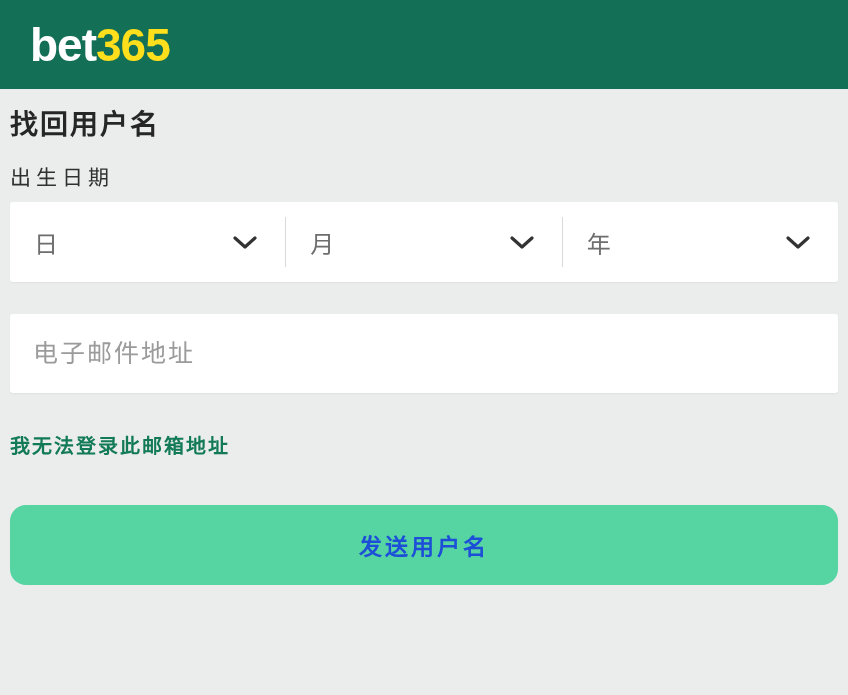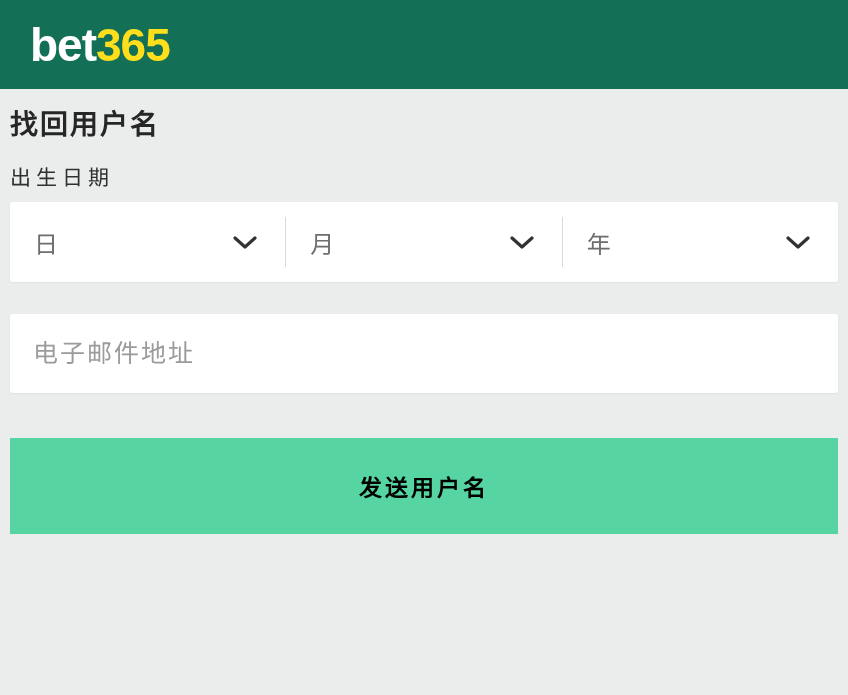--- a/index.html
+++ b/index.html
@@ -79,25 +79,25 @@
   }
   .email::placeholder{color:var(--placeholder-gray);opacity:1;}
   .cant-link{
     display:inline-block;
     margin-top:39px;
     font-size:20px;font-weight:700;letter-spacing:2px;line-height:28px;
     color:var(--link-green);text-decoration:none;cursor:pointer;
   }
   .submit{
     margin-top:45px;
-    width:100%;height:96px;
+    width:100%;height:80px;
     background:var(--button-mint);
-    border:none;border-radius:0;
+    border:none;border-radius:16px;
     font-family:inherit;font-size:23px;font-weight:700;letter-spacing:3px;
-    color:#000000;cursor:pointer;display:block;
+    color:#1d4ed8;cursor:pointer;display:block;
   }
 </style>
 </head>
 <body>
 
 <header>
   <div class="logo">
     <span class="logo-bet">bet</span><span class="logo-365">365</span>
   </div>
 </header>
@@ -132,15 +132,16 @@
       <span class="chevron">
         <svg width="24" height="13" viewBox="0 0 24 13">
             <path d="M2 2 L12 11 L22 2" fill="none" stroke="#333333" stroke-width="3.2" stroke-linecap="round" stroke-linejoin="round"></path>
           </svg>
       </span>
     </div>
   </div>
 
   <input type="text" class="email" placeholder="电子邮件地址" style="">
 
+  <a class="cant-link">我无法登录此邮箱地址</a>
 
   <button class="submit">发送用户名</button>
 </main>
 
 </body></html>

